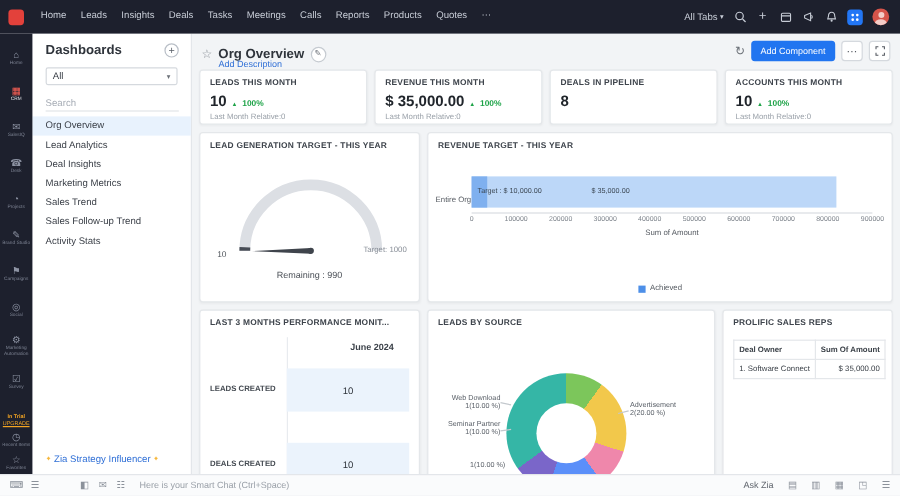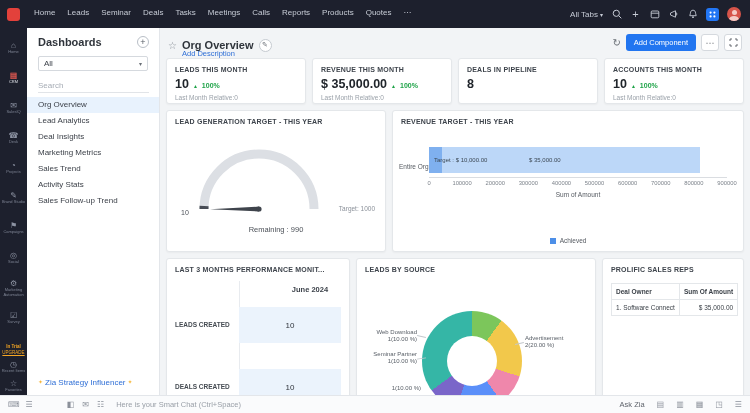--- a/index.html
+++ b/index.html
@@ -66,21 +66,21 @@
 
   .kpi-row { position:absolute; top:30px; left:6px; right:6px; height:46px; display:flex; gap:6px; }
   .kpi { flex:1; }
   .kpi-vrow { padding:4px 8px 0; display:flex; align-items:baseline; gap:4px; }
   .kpi-val { font-size:12.5px; font-weight:bold; color:#20252b; }
   .kpi-arrow { font-size:5px; color:#1ea348; }
   .kpi-delta { font-size:7px; color:#1ea348; font-weight:bold; }
   .kpi-foot { font-size:6.5px; color:#9aa1a9; padding:3px 8px 0; }
 
   .row2 { position:absolute; top:82px; left:6px; right:6px; height:142px; display:flex; gap:6px; }
-  .card-gauge { width:220px; flex:0 0 auto; }
+  .card-gauge { width:184px; flex:0 0 auto; }
   .card-rev { flex:1; }
   .row3 { position:absolute; top:230px; left:6px; right:6px; height:164px; display:flex; gap:6px; }
   .card-perf { width:184px; flex:0 0 auto; height:164px; }
   .card-pie { width:240px; flex:0 0 auto; height:164px; }
   .card-reps { flex:1; height:164px; }
 
   
   .gauge-svg { position:absolute; left:12px; top:20px; width:160px; height:92px; }
   .g-val { position:absolute; left:14px; top:98px; font-size:7px; color:#4c5158; }
   .g-target { position:absolute; right:10px; top:94px; font-size:6.5px; color:#8a9099; }
@@ -137,21 +137,21 @@
   .bb-zia { font-size:7.5px; color:#5f646c; cursor:pointer; }
 </style>
 </head>
 <body>
 
 <div class="topnav">
   <div class="logo"></div>
   <nav class="nav-items">
     <span class="ni">Home</span>
     <span class="ni">Leads</span>
-    <span class="ni">Seminar</span>
+    <span class="ni">Insights</span>
     <span class="ni">Deals</span>
     <span class="ni">Tasks</span>
     <span class="ni">Meetings</span>
     <span class="ni">Calls</span>
     <span class="ni">Reports</span>
     <span class="ni">Products</span>
     <span class="ni">Quotes</span>
     <span class="ni">⋯</span>
   </nav>
   <div class="nav-right">
@@ -260,22 +260,22 @@
     <span>All</span>
     <span class="crt">▾</span>
   </div>
   <input class="sb-search" type="text" placeholder="Search" style="">
   <div class="sb-list">
     <div class="si act">Org Overview</div>
     <div class="si">Lead Analytics</div>
     <div class="si">Deal Insights</div>
     <div class="si">Marketing Metrics</div>
     <div class="si">Sales Trend</div>
+    <div class="si">Sales Follow-up Trend</div>
     <div class="si">Activity Stats</div>
-    <div class="si">Sales Follow-up Trend</div>
   </div>
   <div class="sb-zia">
     <span class="spark">✦</span>
     <span>Zia Strategy Influencer</span>
     <span class="spark">✦</span>
   </div>
 </div>
 
 <div class="main">
 

